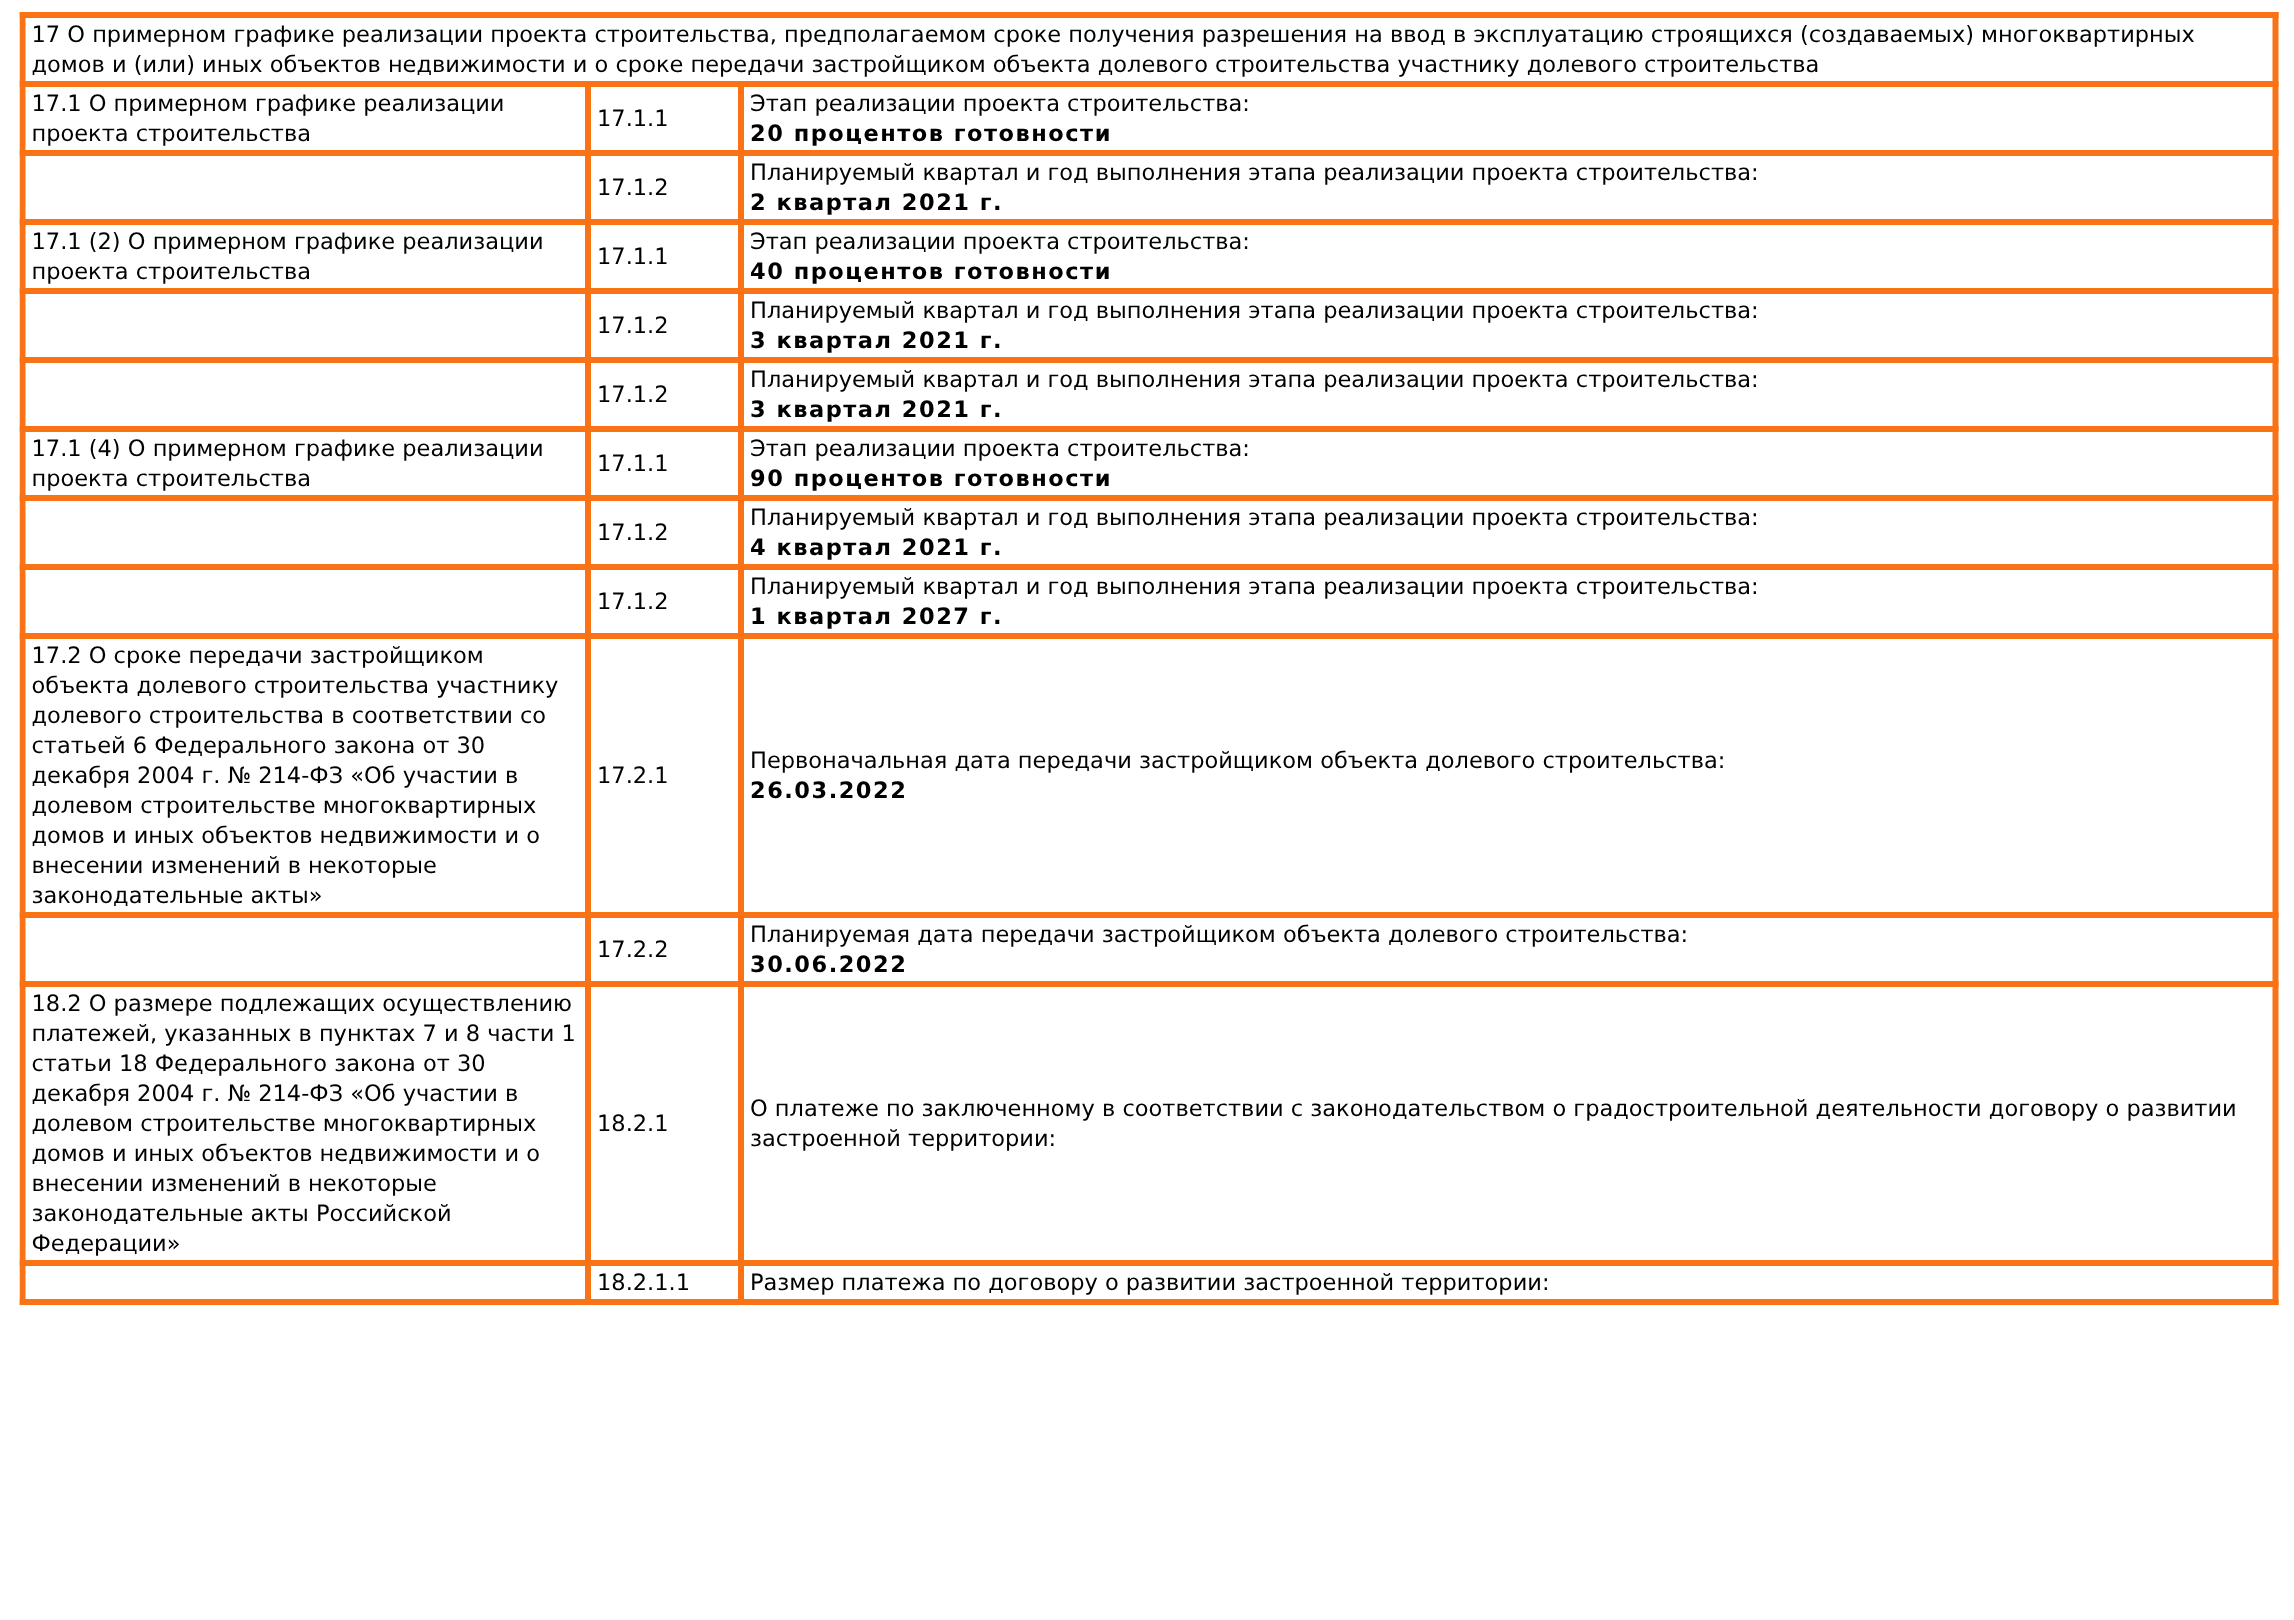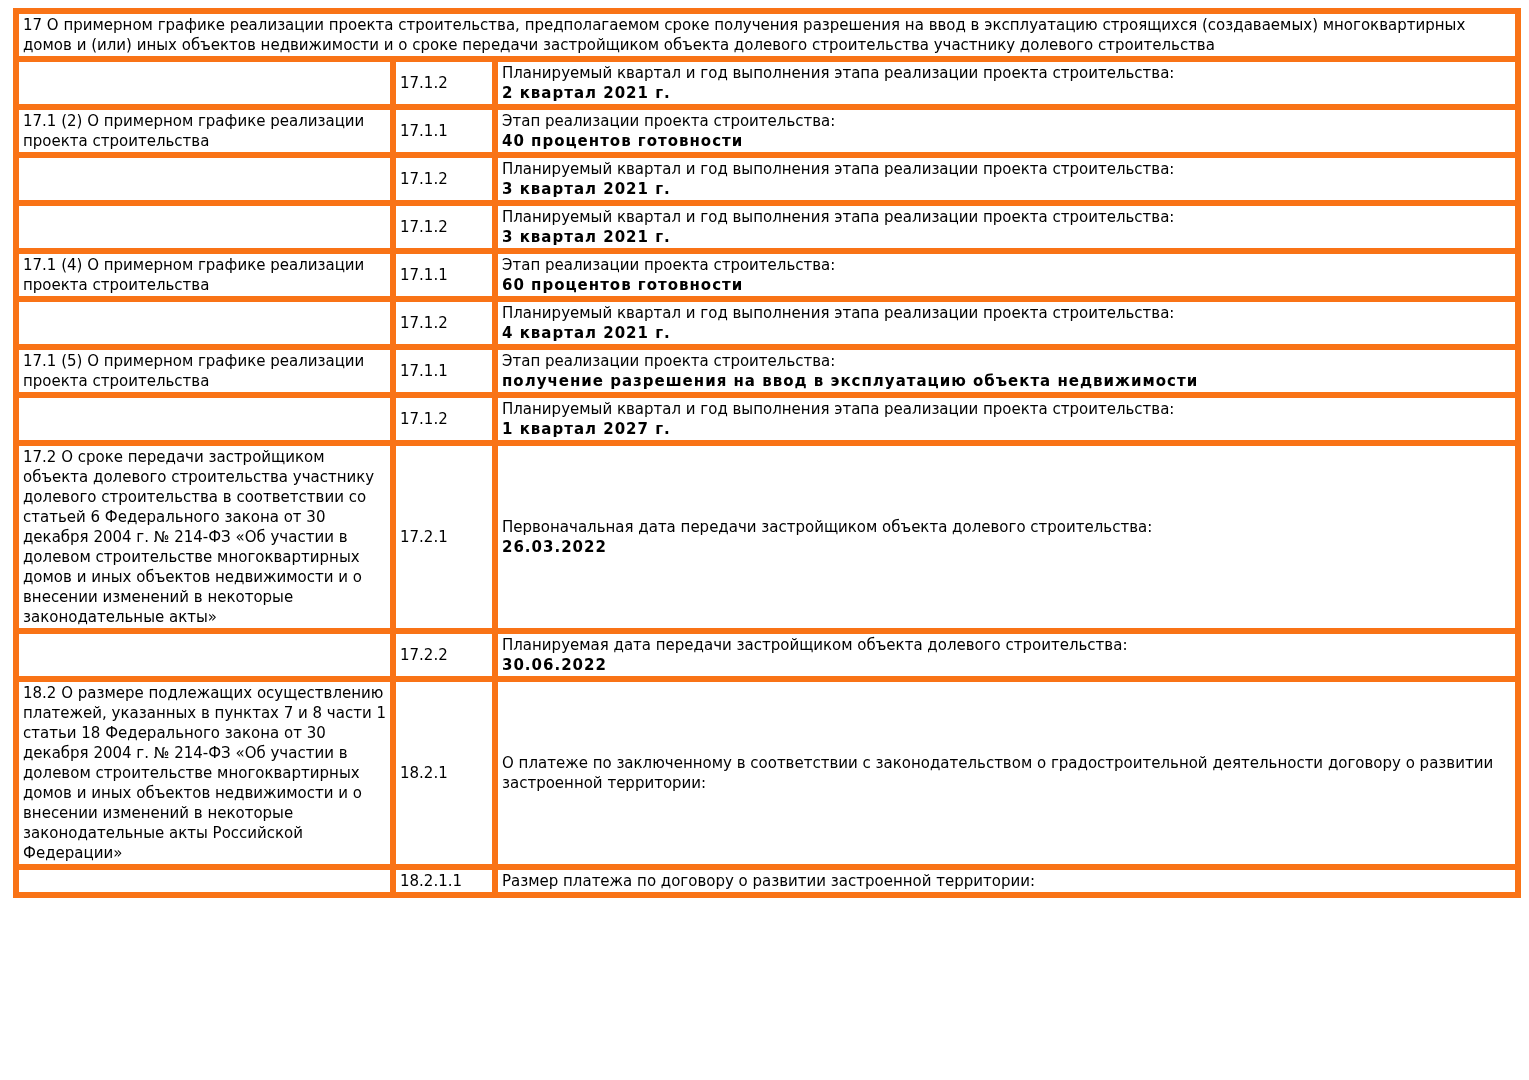--- a/index.html
+++ b/index.html
@@ -14,21 +14,21 @@
     color: #000000;
     width: 1529px;
     box-sizing: border-box;
   }
   table.decl {
     border-collapse: collapse;
     table-layout: fixed;
     width: 1502px;
   }
   table.decl td {
-    border: 6px solid #f97316;
+    border: 4px solid #f97316;
     padding: 1px 4px;
     line-height: 20px;
     vertical-align: middle;
     word-wrap: break-word;
     overflow: hidden;
   }
   td.c1 {
     vertical-align: top;
   }
   td.c2 {
@@ -50,20 +50,28 @@
 
 <table class="decl">
   <colgroup>
     <col style="width:377px">
     <col style="width:102px">
     <col style="width:1023px">
   </colgroup>
   <tbody id="rows">
       <tr>
         <td colspan="3" class="section">17 О примерном графике реализации проекта строительства, предполагаемом сроке получения разрешения на ввод в эксплуатацию строящихся (создаваемых) многоквартирных домов и (или) иных объектов недвижимости и о сроке передачи застройщиком объекта долевого строительства участнику долевого строительства</td>
+      </tr>
+      <tr>
+        <td class="c1">17.1 О примерном графике реализации проекта строительства</td>
+        <td class="c2">17.1.1</td>
+        <td class="c3">
+          <div>Этап реализации проекта строительства:</div>
+          <div class="value">20 процентов готовности</div>
+        </td>
       </tr>
       <tr>
         <td class="c1"></td>
         <td class="c2">17.1.2</td>
         <td class="c3">
           <div>Планируемый квартал и год выполнения этапа реализации проекта строительства:</div>
           <div class="value">2 квартал 2021 г.</div>
         </td>
       </tr>
       <tr>
@@ -88,37 +96,29 @@
         <td class="c3">
           <div>Планируемый квартал и год выполнения этапа реализации проекта строительства:</div>
           <div class="value">3 квартал 2021 г.</div>
         </td>
       </tr>
       <tr>
         <td class="c1">17.1 (4) О примерном графике реализации проекта строительства</td>
         <td class="c2">17.1.1</td>
         <td class="c3">
           <div>Этап реализации проекта строительства:</div>
-          <div class="value">60 процентов готовности</div>
+          <div class="value">90 процентов готовности</div>
         </td>
       </tr>
       <tr>
         <td class="c1"></td>
         <td class="c2">17.1.2</td>
         <td class="c3">
           <div>Планируемый квартал и год выполнения этапа реализации проекта строительства:</div>
           <div class="value">4 квартал 2021 г.</div>
-        </td>
-      </tr>
-      <tr>
-        <td class="c1">17.1 (5) О примерном графике реализации проекта строительства</td>
-        <td class="c2">17.1.1</td>
-        <td class="c3">
-          <div>Этап реализации проекта строительства:</div>
-          <div class="value">получение разрешения на ввод в эксплуатацию объекта недвижимости</div>
         </td>
       </tr>
       <tr>
         <td class="c1"></td>
         <td class="c2">17.1.2</td>
         <td class="c3">
           <div>Планируемый квартал и год выполнения этапа реализации проекта строительства:</div>
           <div class="value">1 квартал 2027 г.</div>
         </td>
       </tr>

